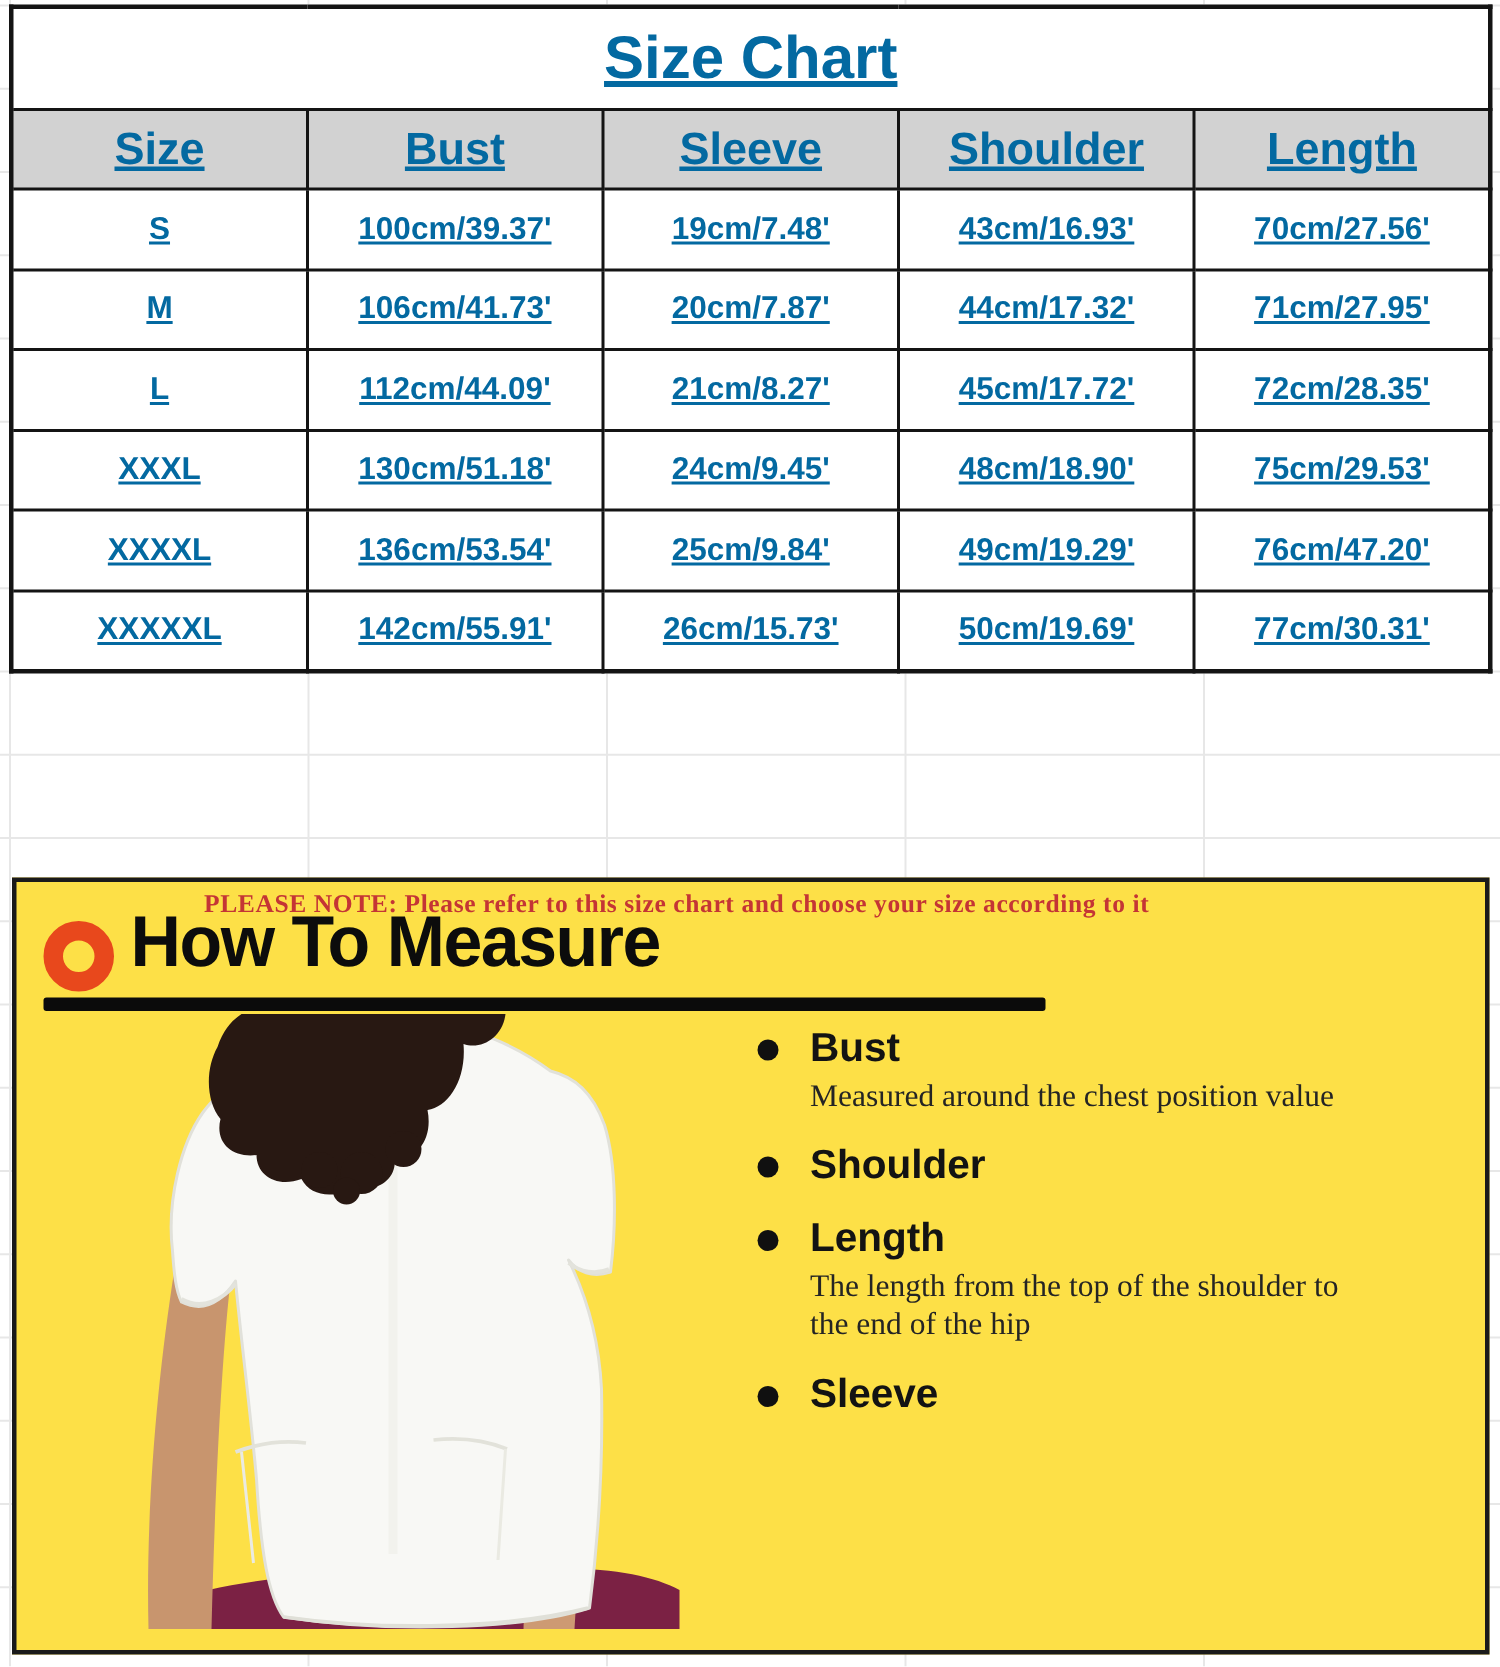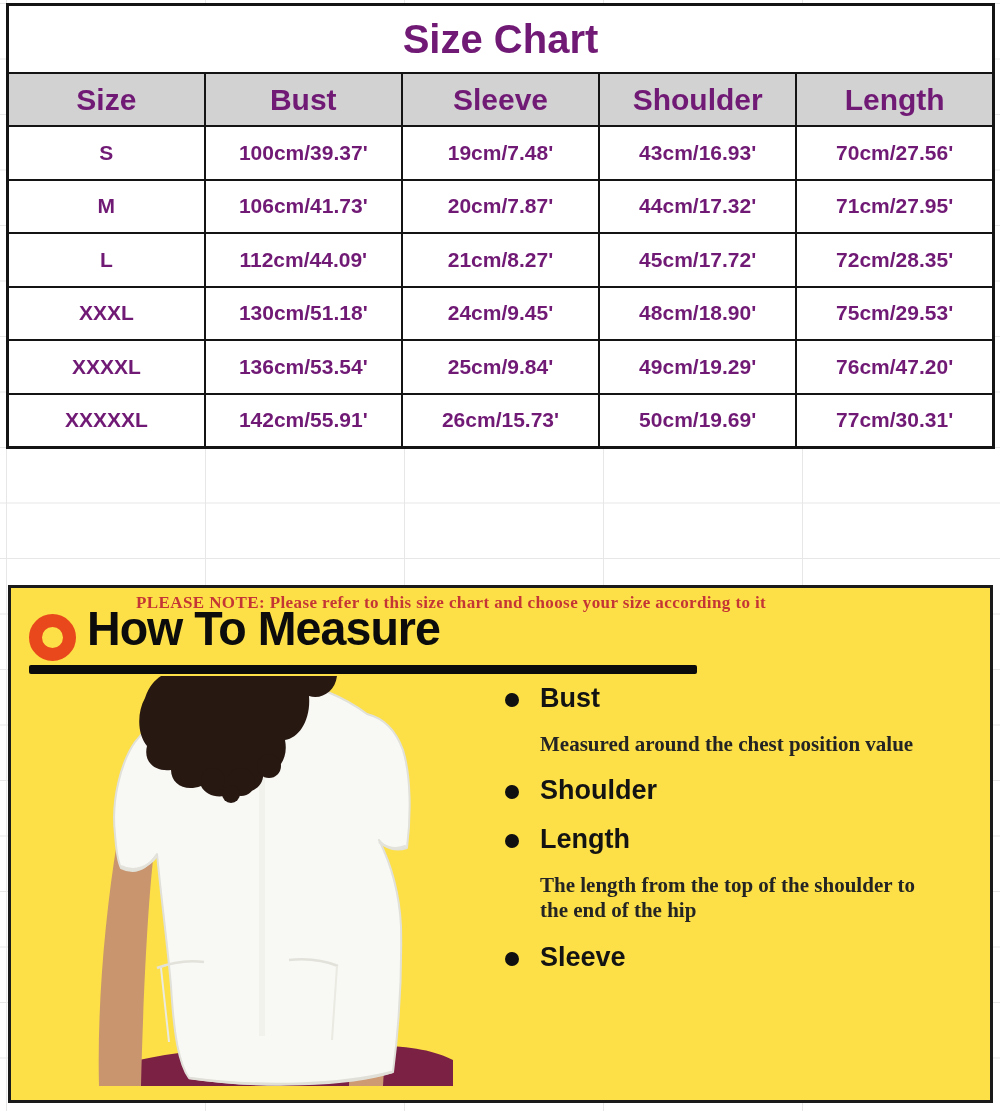--- a/index.html
+++ b/index.html
@@ -19,21 +19,21 @@
   }
 
   
   table.size-chart{
     position:absolute;left:6px;top:3px;width:989px;z-index:2;
     border-collapse:collapse;table-layout:fixed;background:#ffffff;
     border:3px solid #141414;
   }
   table.size-chart th, table.size-chart td{
     border:2px solid #141414;text-align:center;vertical-align:middle;
-    color:#701a75;padding:0;
+    color:#0369a1;padding:0;text-decoration:underline;
   }
   tr.title-row th{
     height:66px;font-size:40px;font-weight:700;letter-spacing:0;
     background:#ffffff;
   }
   tr.head-row th{
     height:51px;font-size:30px;font-weight:700;background:#d2d2d2;
   }
   table.size-chart td{
     height:51.5px;font-size:21px;font-weight:700;background:#ffffff;
@@ -73,21 +73,21 @@
   .b-dot{
     position:absolute;left:2px;top:9px;width:14px;height:14px;
     background:#101010;border-radius:50%;
   }
   .b-label{
     font-size:27px;font-weight:700;color:#131313;line-height:1.1;
   }
   .b-desc{
     font-family:"Liberation Serif", serif;
     font-size:21px;line-height:1.22;color:#242424;
-    white-space:pre-line;margin-top:18px;font-weight:bold;
+    white-space:pre-line;margin-top:4px;
   }
 </style>
 </head>
 <body>
 
 <div class="grid-bg"></div>
 
 <table class="size-chart">
   <thead>
     <tr class="title-row">

